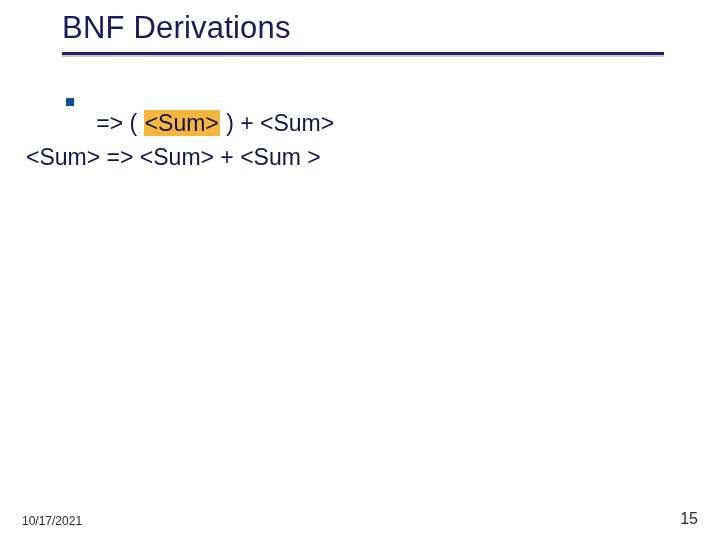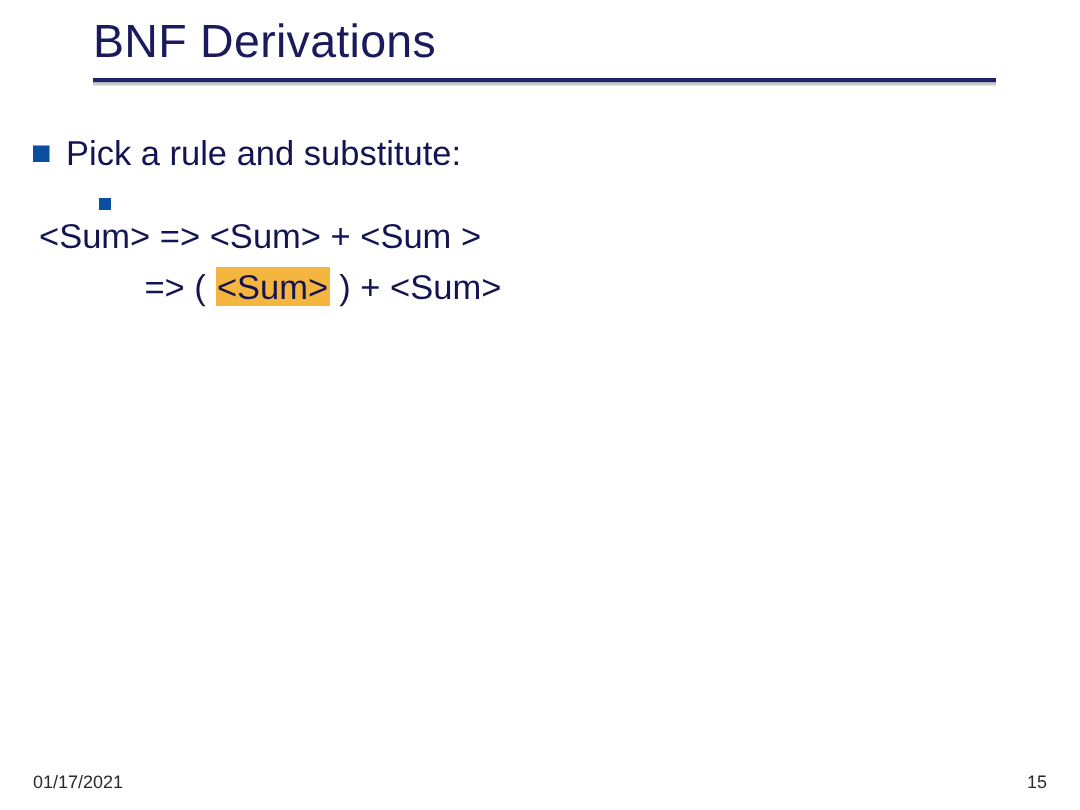--- a/index.html
+++ b/index.html
@@ -83,50 +83,46 @@
     left: 22px;
     bottom: 12px;
     font-size: 12px;
     color: #2a2a2a;
     font-family: Arial, sans-serif;
   }
   .footer-num {
     position: absolute;
     right: 22px;
     bottom: 12px;
-    font-size: 12px;
+    font-size: 16px;
     color: #2a2a2a;
     font-family: Arial, sans-serif;
   }
 </style>
 </head>
 <body>
 
 <div class="slide">
 
   <div class="title-wrap">
     <div class="title">BNF Derivations</div>
     <div class="title-underline"></div>
     <div class="title-shadow"></div>
   </div>
 
   <div class="body">
 
-    <div class="bullet-row">
-      <span class="bullet-l1"></span>
-      <span>Pick a rule and substitute:</span>
-    </div>
 
     <div class="bullet-row sub-indent">
       <span class="bullet-l2"></span>
     </div>
 
     <div class="deriv">
+      <div class="deriv-line"><span>           </span><span>=&gt; </span><span>( </span><span class="hl">&lt;Sum&gt;</span><span> ) + &lt;Sum&gt;</span></div>
       <div class="deriv-line"><span>&lt;Sum&gt; </span><span>=&gt; </span><span>&lt;Sum&gt; + &lt;Sum &gt;</span></div>
-      <div class="deriv-line"><span>           </span><span>=&gt; </span><span>( </span><span class="hl">&lt;Sum&gt;</span><span> ) + &lt;Sum&gt;</span></div>
     </div>
 
   </div>
 
-  <div class="footer-date">01/17/2021</div>
+  <div class="footer-date">10/17/2021</div>
   <div class="footer-num">15</div>
 
 </div>
 
 </body></html>

